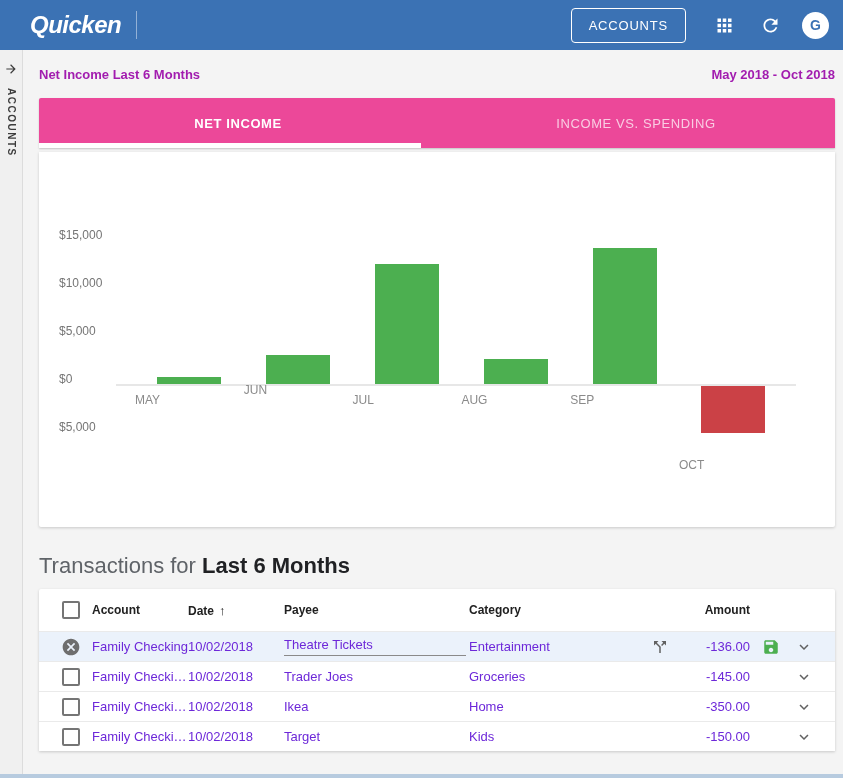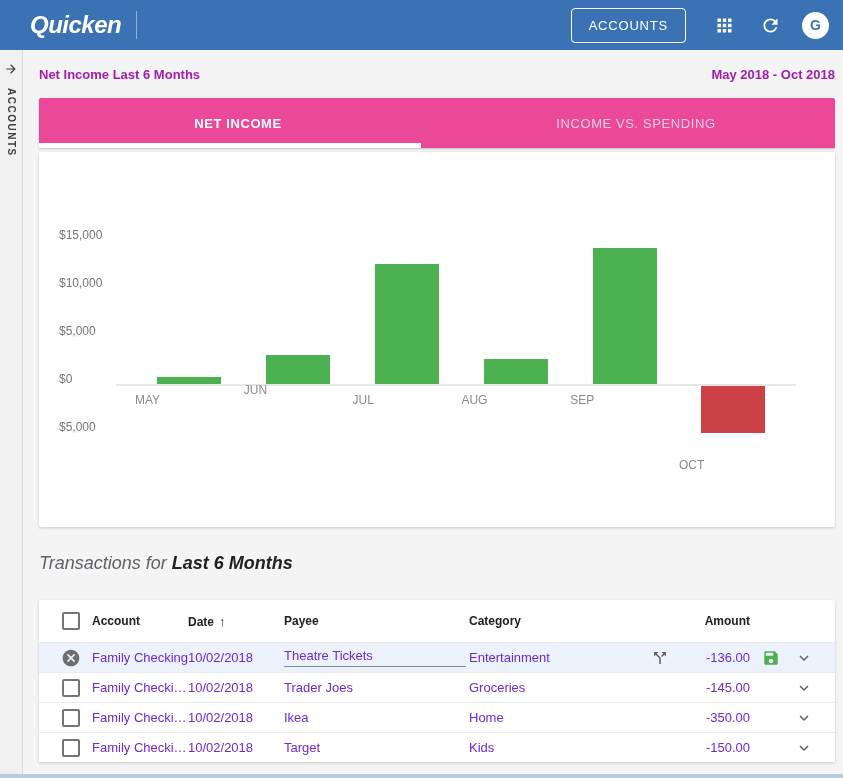--- a/index.html
+++ b/index.html
@@ -45,21 +45,21 @@
   
   .chart-card { margin-top:4px; height:375px; background:#fff; border-radius:0 0 2px 2px;
     box-shadow:0 1px 3px rgba(0,0,0,0.18); position:relative; }
   .chart-area { position:absolute; inset:0; }
   .y-tick { position:absolute; left:20px; font-size:12px; color:#757575; line-height:14px; }
   .axis-line { position:absolute; left:77px; top:232px; width:680px; height:2px; background:#e7e7e7; }
   .bar { position:absolute; width:64px; }
   .x-label { position:absolute; font-size:12px; color:#8a8a8a; text-align:left; }
 
   
-  .tx-heading { margin:26px 0 26px 0; font-size:18px; color:#5f6368;font-style:italic; }
+  .tx-heading { margin:26px 0 10px 0; font-size:22px; color:#5f6368; }
   .tx-heading .bold { font-weight:bold; color:#202124; }
 
   .tx-card { background:#fff; border-radius:2px 2px 0 0; box-shadow:0 1px 3px rgba(0,0,0,0.18); overflow:hidden; }
   .tx-header { height:42px; display:flex; align-items:center; padding:0 22px; font-size:12px; font-weight:bold; color:#212121; }
   .tx-row { height:30px; display:flex; align-items:center; padding:0 22px; font-size:13px; color:#6d28d9;
     border-top:1px solid #eaeaea; cursor:pointer; }
   .tx-row.selected { background:#EBF2FB; }
 
   .col-icon { width:20px; margin-right:11px; display:flex; align-items:center; justify-content:center; flex:0 0 20px; }
   .col-account { width:96px; flex:0 0 96px; white-space:nowrap; overflow:hidden; }

